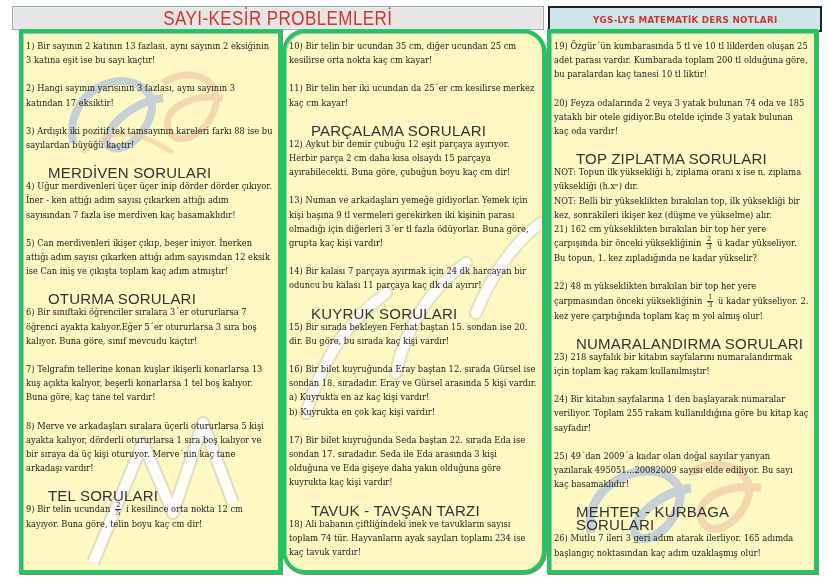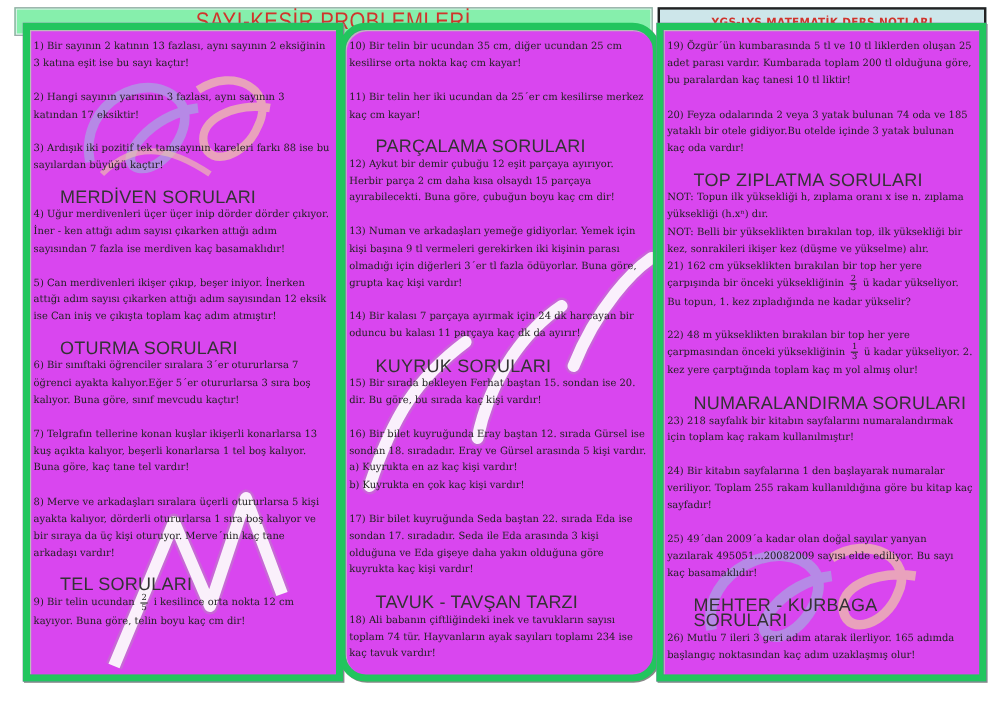--- a/index.html
+++ b/index.html
@@ -1,21 +1,21 @@
 <!DOCTYPE html>
 <html><head>
 <meta charset="utf-8">
 <style>
   html,body{margin:0;padding:0;background:#ffffff;}
   body{width:828px;height:586px;position:relative;overflow:hidden;font-family:"DejaVu Serif","Liberation Serif",serif;color:#222;}
-  .hdr-main{position:absolute;left:12px;top:6px;width:530px;height:22px;background:#86efac;border:1px solid #9fa9ab;box-shadow:inset 0 0 0 1px #e9f3f4;display:flex;align-items:center;justify-content:center;}
+  .hdr-main{position:absolute;left:12px;top:6px;width:530px;height:22px;background:#e5e5e5;border:1px solid #9fa9ab;box-shadow:inset 0 0 0 1px #e9f3f4;display:flex;align-items:center;justify-content:center;}
   .hdr-main span{font-family:"Liberation Sans",sans-serif;color:#d0342c;font-size:20px;letter-spacing:0.5px;transform:scaleX(0.85);display:inline-block;}
   .hdr-side{position:absolute;left:548px;top:6px;width:270px;height:22px;background:#cde6ea;border:2px solid #222;display:flex;align-items:center;justify-content:center;text-align:right;}
   .hdr-side span{font-family:"DejaVu Sans",sans-serif;font-weight:bold;color:#d0342c;font-size:9.5px;letter-spacing:0.3px;transform:scaleX(0.92);display:inline-block;}
-  .col{position:absolute;top:19px;height:537px;border:6px solid #22c55e;box-shadow:1px 1px 0 #888, inset 1px 1px 0 #bbb;background:#d946ef;overflow:hidden;}
+  .col{position:absolute;top:29px;height:537px;border:4px solid #22c55e;box-shadow:1px 1px 0 #888, inset 1px 1px 0 #bbb;background:#fef9c3;overflow:hidden;}
   .c1{left:19px;width:255px;}
   .c2{left:282px;width:256px;border-radius:23px;}
   .c3{left:547px;width:263px;}
   .inner{position:relative;padding:6px 5px 0 3px;font-size:8.3px;line-height:14.2px;z-index:2;}
   .q{margin:0 0 14px 0;}
   .sec{font-family:"Liberation Sans",sans-serif;font-size:15px;letter-spacing:0.2px;margin:14px 0 0 22px;line-height:13px;color:#333;}
   .sec + .q{margin-top:0;}
   .note{margin:0;}
   .frac{display:inline-flex;flex-direction:column;align-items:center;vertical-align:middle;font-size:7px;line-height:7px;margin:0 2px;}
   .frac .n{border-bottom:1px solid #333;padding:0 1px;}

